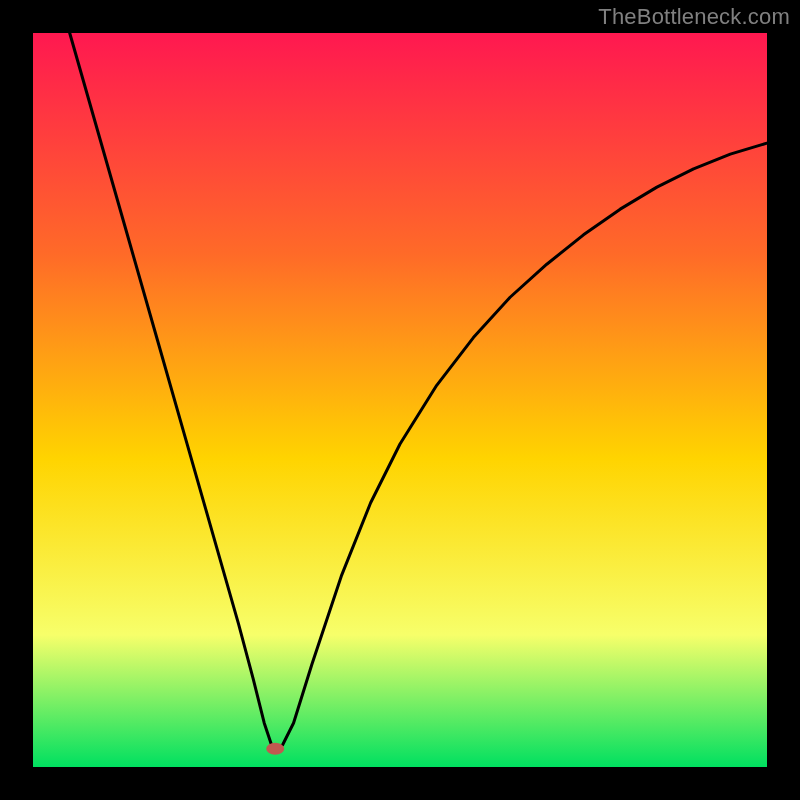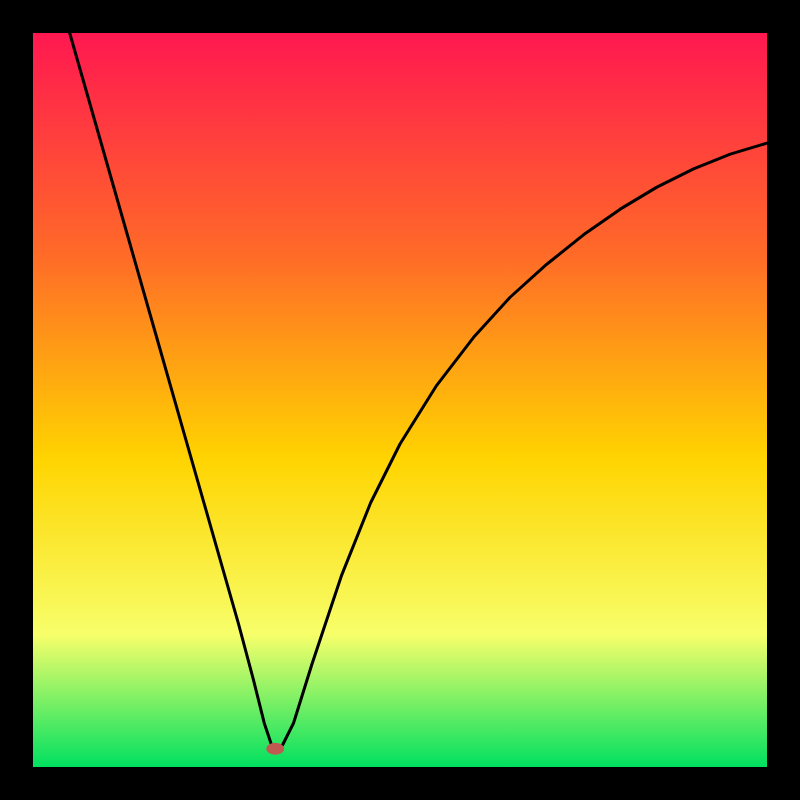--- a/index.html
+++ b/index.html
@@ -24,20 +24,21 @@
     letter-spacing: 0.2px;
   }
   svg {
     display: block;
   }
 </style>
 </head>
 <body>
 
 <div class="chart-wrapper">
+  <div class="watermark">TheBottleneck.com</div>
   <svg id="chart-svg" width="800" height="800" viewBox="0 0 800 800">
     <defs>
       <linearGradient id="bg-grad" x1="0" y1="0" x2="0" y2="1">
         <stop id="g-top" offset="0%" stop-color="#ff1850"></stop>
         <stop id="g-upper" offset="30%" stop-color="#ff6a28"></stop>
         <stop id="g-mid" offset="58%" stop-color="#ffd400"></stop>
         <stop id="g-lower" offset="82%" stop-color="#f7ff6a"></stop>
         <stop id="g-bottom" offset="100%" stop-color="#00e060"></stop>
       </linearGradient>
     </defs>

